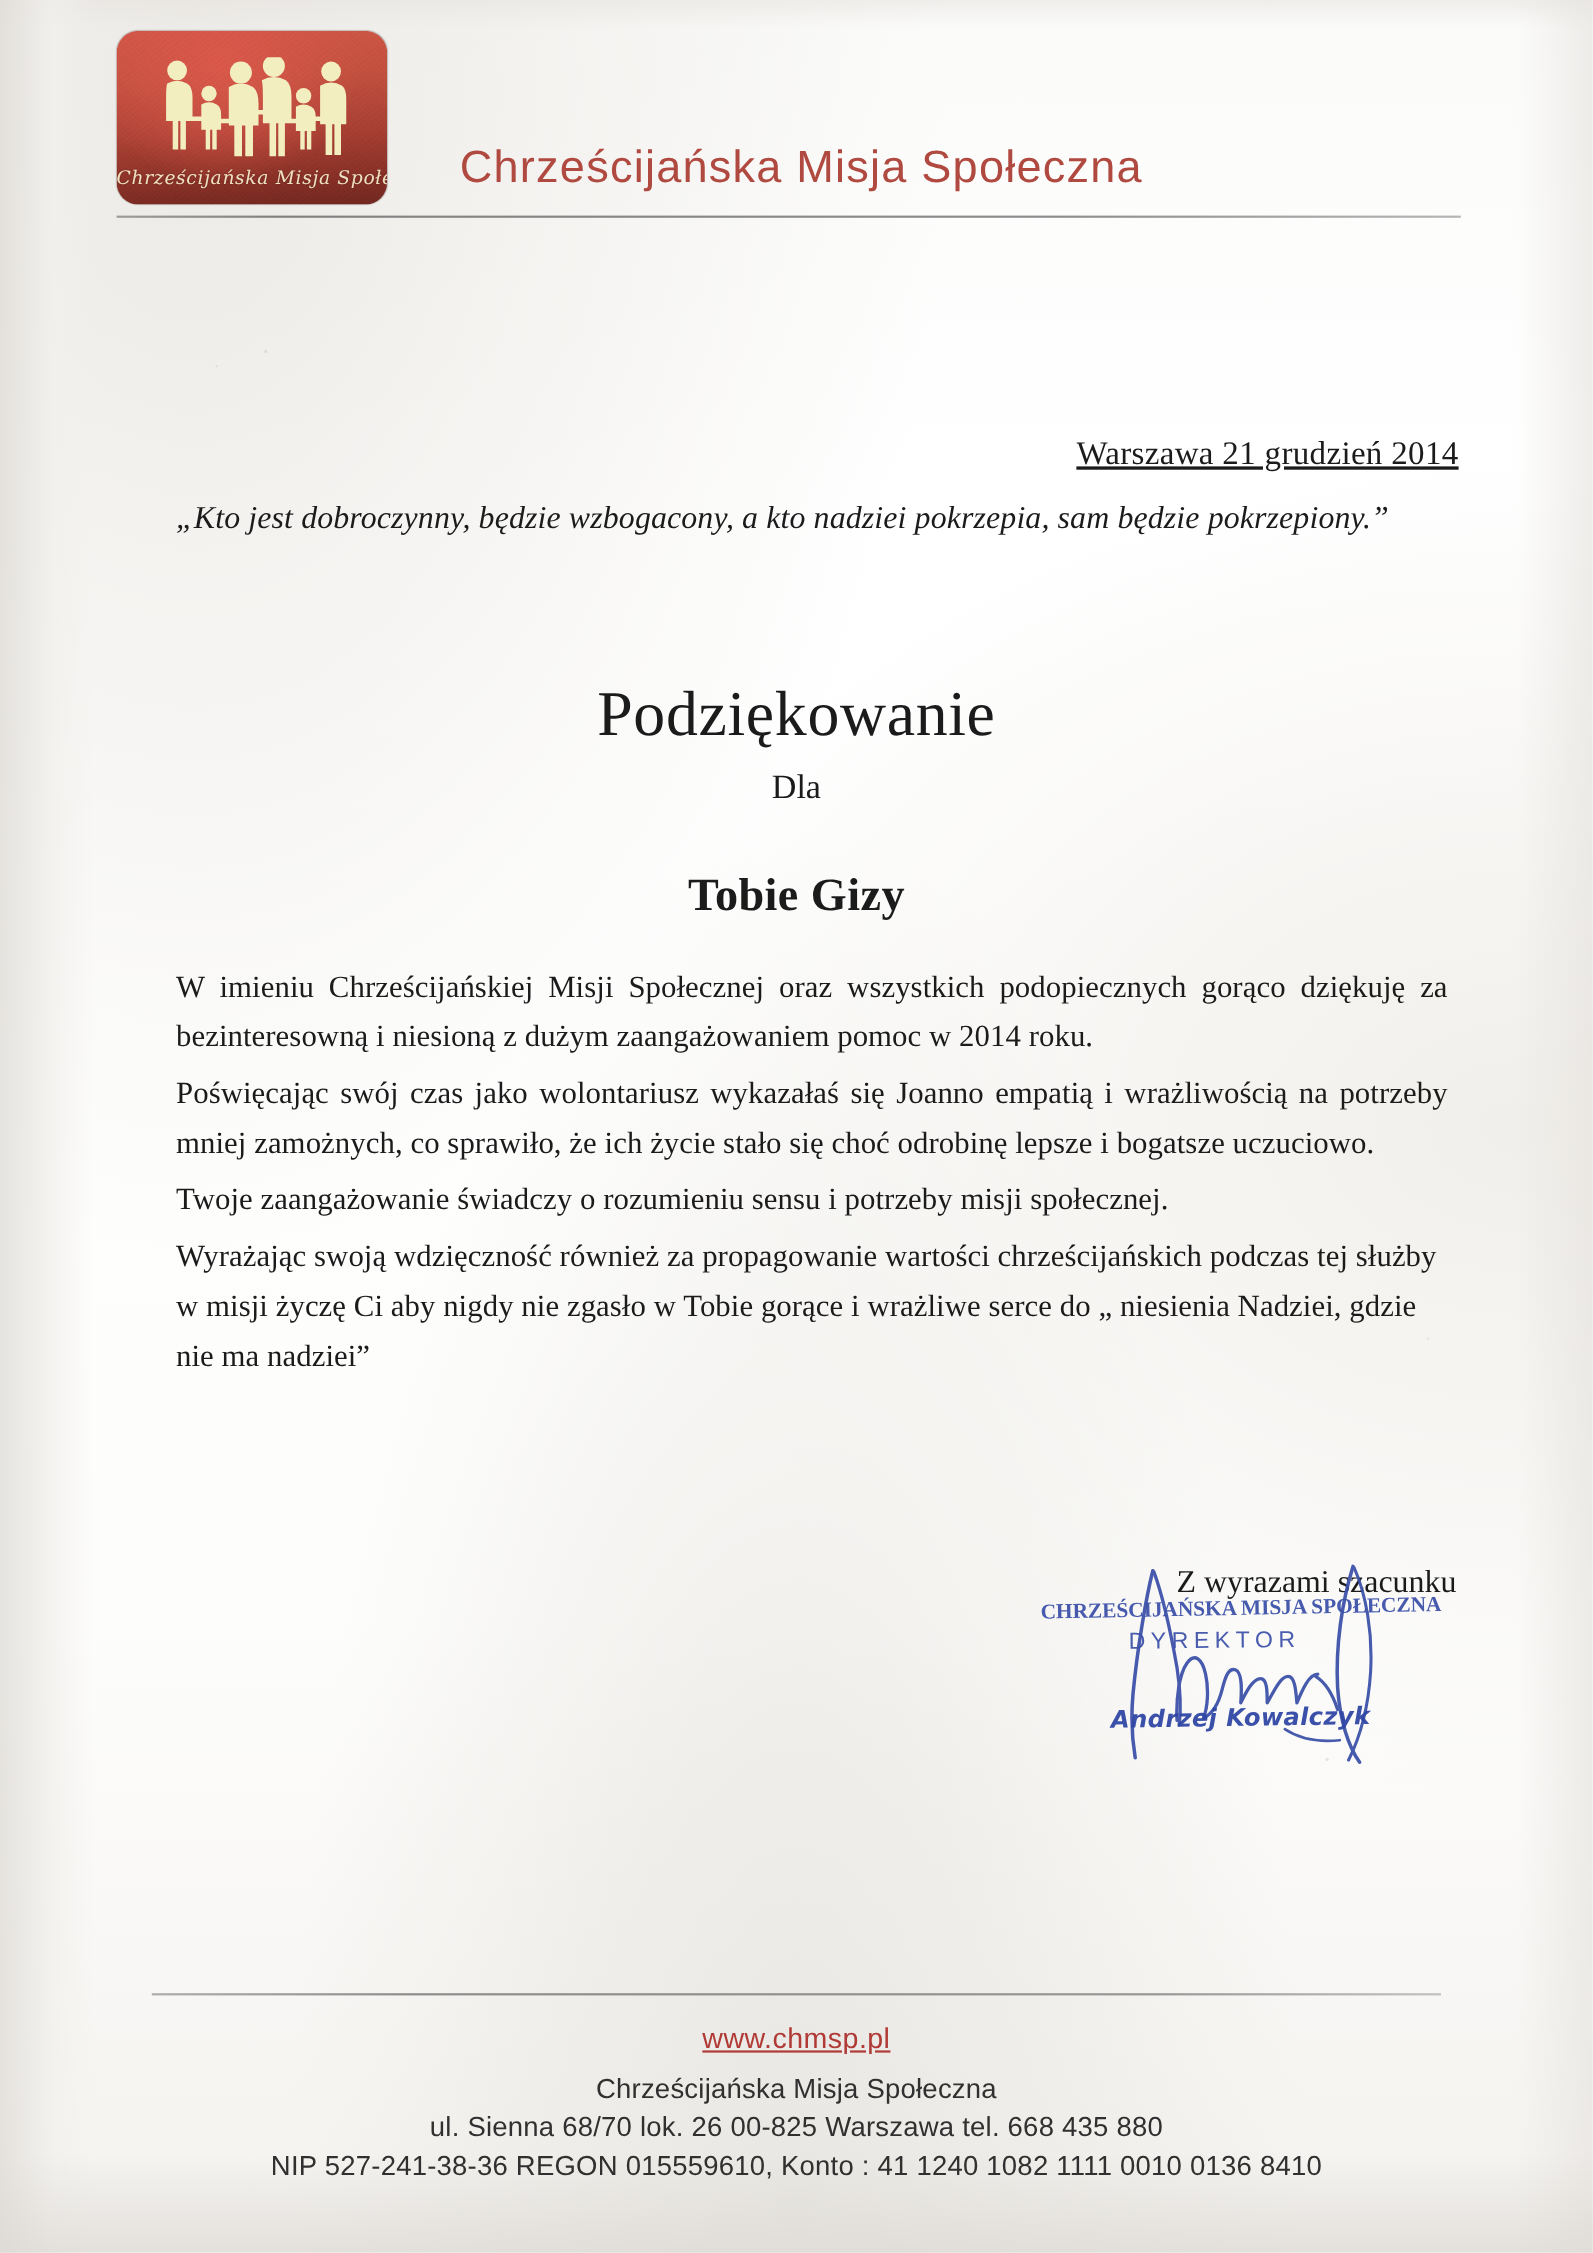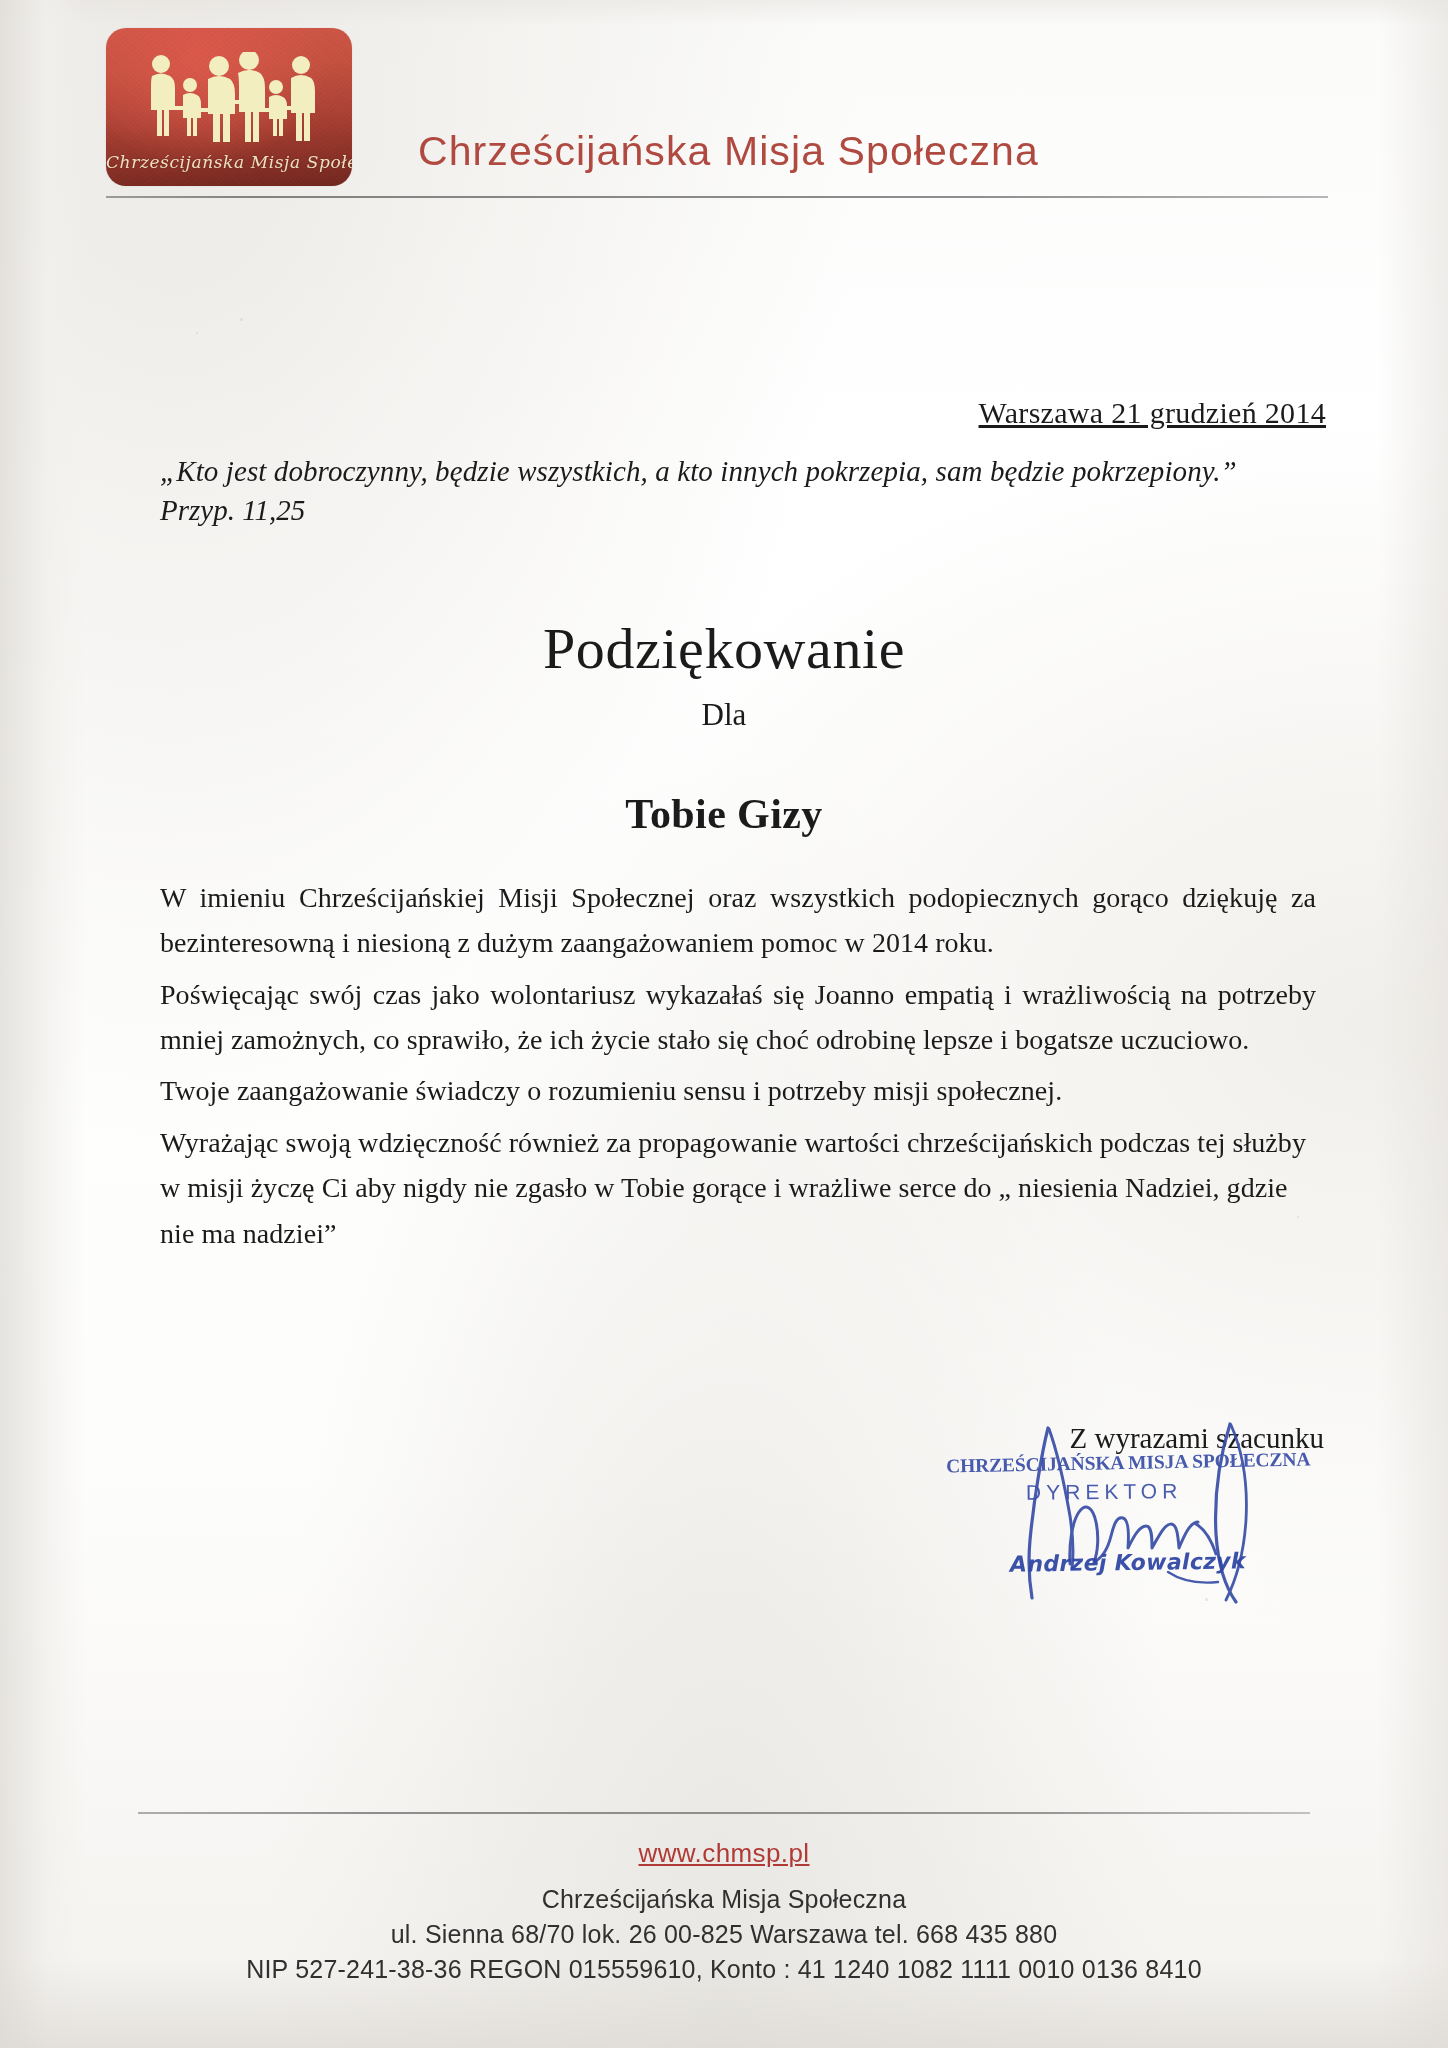--- a/index.html
+++ b/index.html
@@ -352,22 +352,21 @@
     </div>
 
     <div class="org-title">Chrześcijańska Misja Społeczna</div>
   </div>
 
   <div class="rule-top"></div>
 
   <div class="date-line">Warszawa 21 grudzień 2014</div>
 
   <div class="quote-block">
-    <div class="quote-line">„Kto jest dobroczynny, będzie wszystkich, a kto innych pokrzepia, sam będzie pokrzepiony.”</div>
-    <div class="quote-ref">Przyp. 11,25</div>
+    <div class="quote-line">„Kto jest dobroczynny, będzie wzbogacony, a kto nadziei pokrzepia, sam będzie pokrzepiony.”</div>
   </div>
 
   <div class="doc-title">Podziękowanie</div>
   <div class="doc-for">Dla</div>
   <div class="doc-recipient">Tobie Gizy</div>
 
   <div class="letter-body">
     <p class="justify">W  imieniu  Chrześcijańskiej  Misji  Społecznej   oraz  wszystkich  podopiecznych  gorąco dziękuję   za  bezinteresowną  i  niesioną  z  dużym  zaangażowaniem  pomoc   w  2014  roku.</p>
     <p class="justify">Poświęcając swój czas jako wolontariusz wykazałaś się Joanno empatią i wrażliwością na potrzeby mniej zamożnych, co sprawiło, że ich życie stało się choć odrobinę lepsze i bogatsze uczuciowo.</p>
     <p>Twoje zaangażowanie świadczy o rozumieniu sensu i potrzeby misji społecznej.</p>

